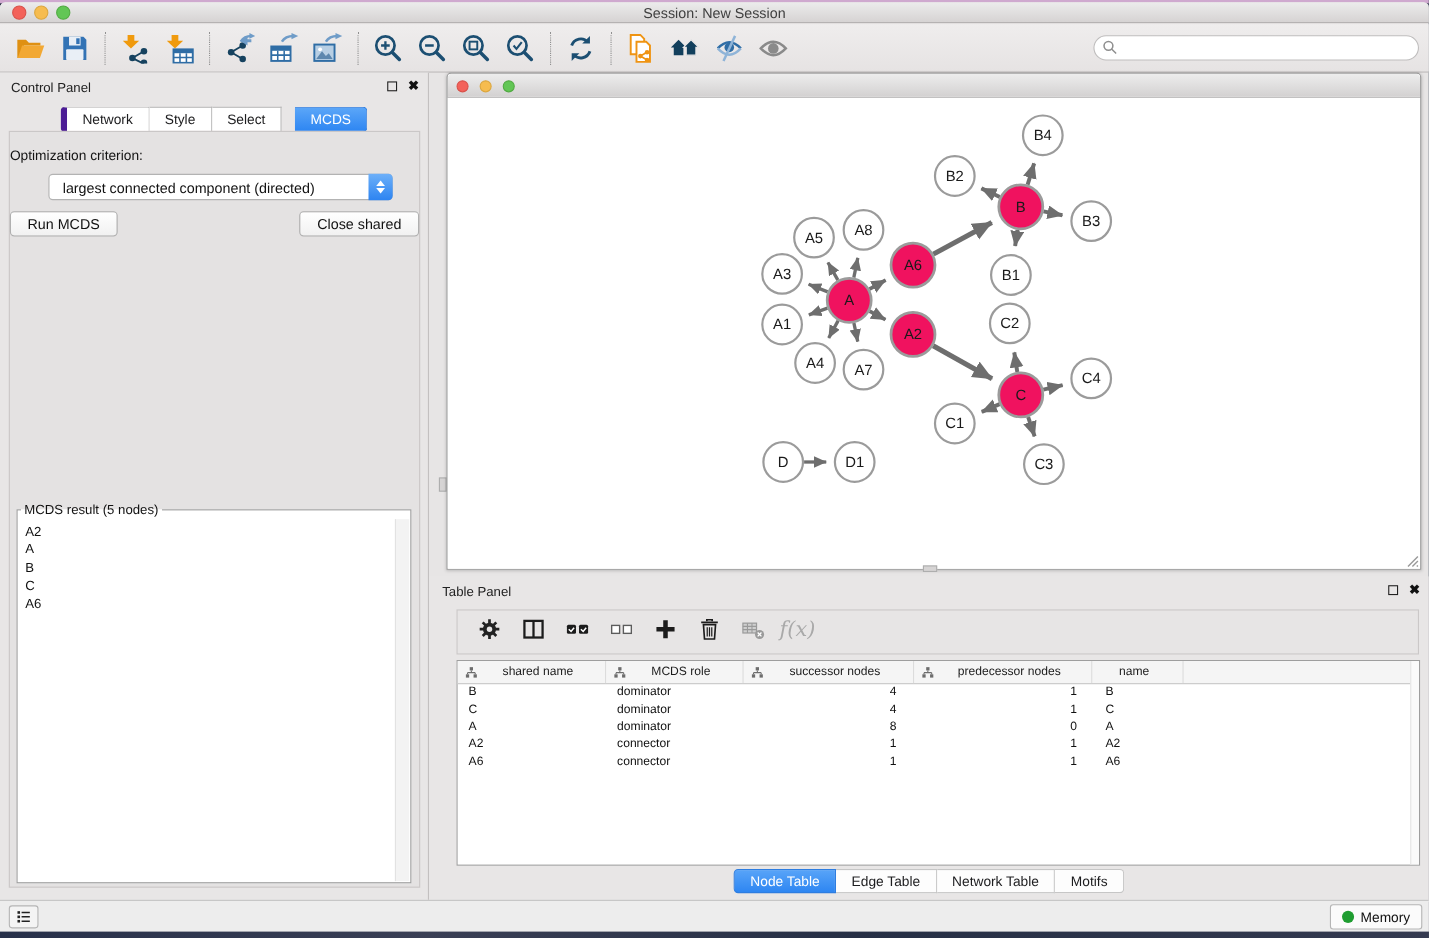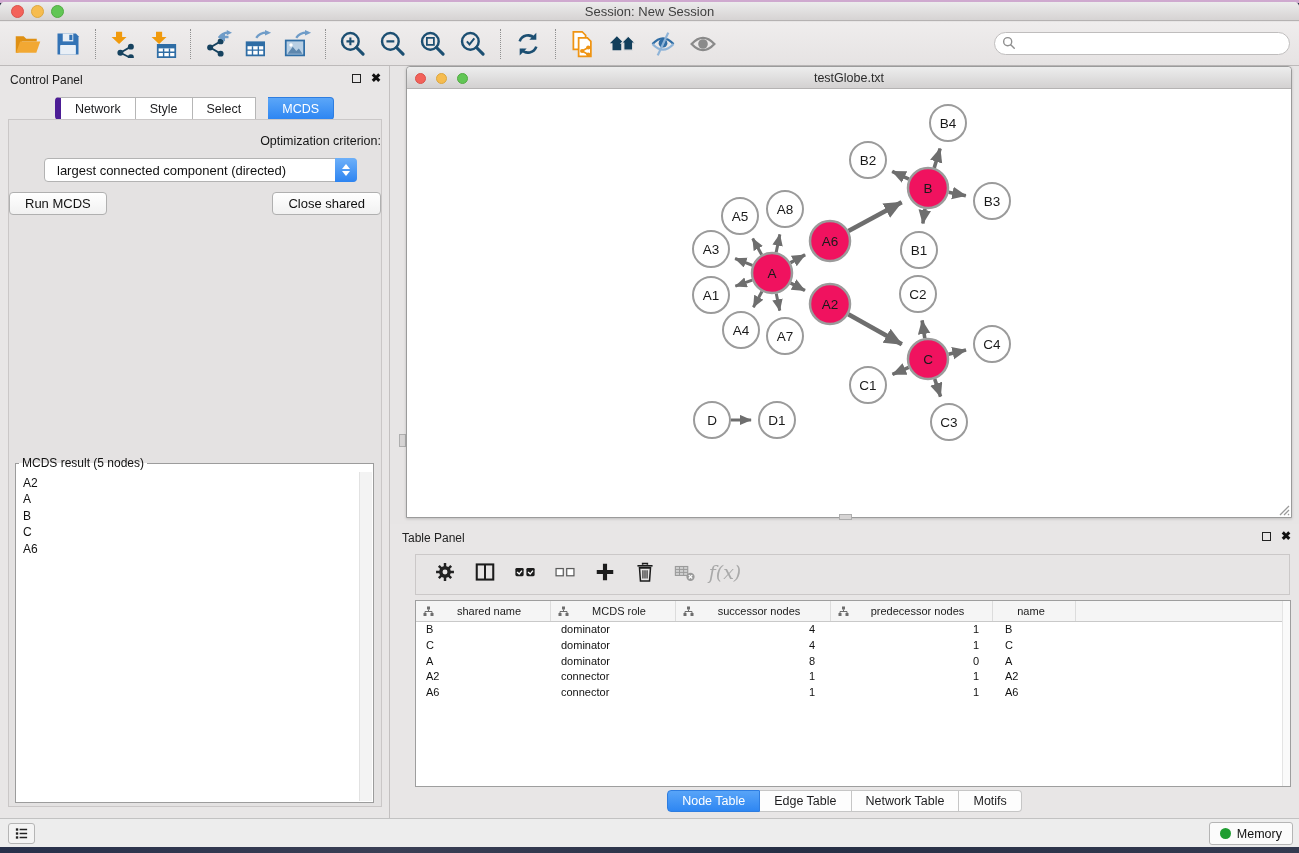--- a/index.html
+++ b/index.html
@@ -49,21 +49,21 @@
   .float-box { width:9px; height:9px; border:1.5px solid #222; display:inline-block; }
   .close-x { font-size:12px; font-weight:bold; color:#111; line-height:11px; }
   .cp-tabs { position:absolute; left:0; top:31px; width:100%; display:flex; justify-content:center; }
   .cp-tab { height:23px; padding:0 14px; background:#fff; border:1px solid #b6b6b6; border-left:none;
     font-size:12.5px; color:#1d1d1f; display:flex; align-items:center; }
   .cp-tab:first-child { border-left:6px solid #4c1d95; border-radius:4px 0 0 4px; }
   .cp-tab:last-child { border-radius:0 4px 4px 0; }
   .cp-tab.active { background:linear-gradient(#5ba6f8,#2e86f2); border-color:#2e7de0; color:#fff;margin-left:12px; }
   .cp-body { position:absolute; left:8px; right:7px; top:53px; bottom:13px;
     background:#e4e2e2; border:1px solid #cac7c7; }
-  .crit-label { position:absolute; left:0; right:0; top:14px; text-align:right;
+  .crit-label { position:absolute; left:0; right:0; top:14px; text-align:left;
     font-size:12.5px; color:#141414; }
   .dropdown { position:absolute; left:35px; top:38px; width:313px; height:24px; background:#fff;
     border:1px solid #b3b3b3; border-radius:4px; display:flex; align-items:center; }
   .dropdown .dd-value { flex:1; font-size:13px; color:#111; padding-left:12px; white-space:nowrap; }
   .dd-stepper { width:22px; height:24px; margin:-1px -1px 0 0; border-radius:0 4px 4px 0;
     background:linear-gradient(#6db0f9,#2d84f1); display:flex; flex-direction:column;
     align-items:center; justify-content:center; gap:2px; }
   .chev { width:0; height:0; border-left:4px solid transparent; border-right:4px solid transparent; }
   .chev.up { border-bottom:5px solid #fff; }
   .chev.down { border-top:5px solid #fff; }
@@ -467,21 +467,20 @@
       <div class="right-area">
         <div class="v-splitter-handle"></div>
 
         <div class="net-frame">
           <div class="net-titlebar">
             <div class="net-traffic">
               <span class="nt-dot tl-red"></span>
               <span class="nt-dot tl-yellow"></span>
               <span class="nt-dot tl-green"></span>
             </div>
-            <div class="title">testGlobe.txt</div>
           </div>
           <div class="net-canvas">
             <svg id="graph-svg" width="884" height="429">
                 <defs>
                   <marker id="arrowhead" markerWidth="4.5" markerHeight="4" refX="3.8" refY="1.75" orient="auto" markerUnits="strokeWidth">
                     <path d="M0 0L4 1.75L0 3.5z" fill="#6e6e6e"></path>
                   </marker>
                 </defs>
                 <g>
                   <line x1="345.4581150143549" y1="176.31138951384457" x2="328.10165814896226" y2="169.48261959959171" stroke="#6e6e6e" stroke-width="3" marker-end="url(#arrowhead)"></line>

